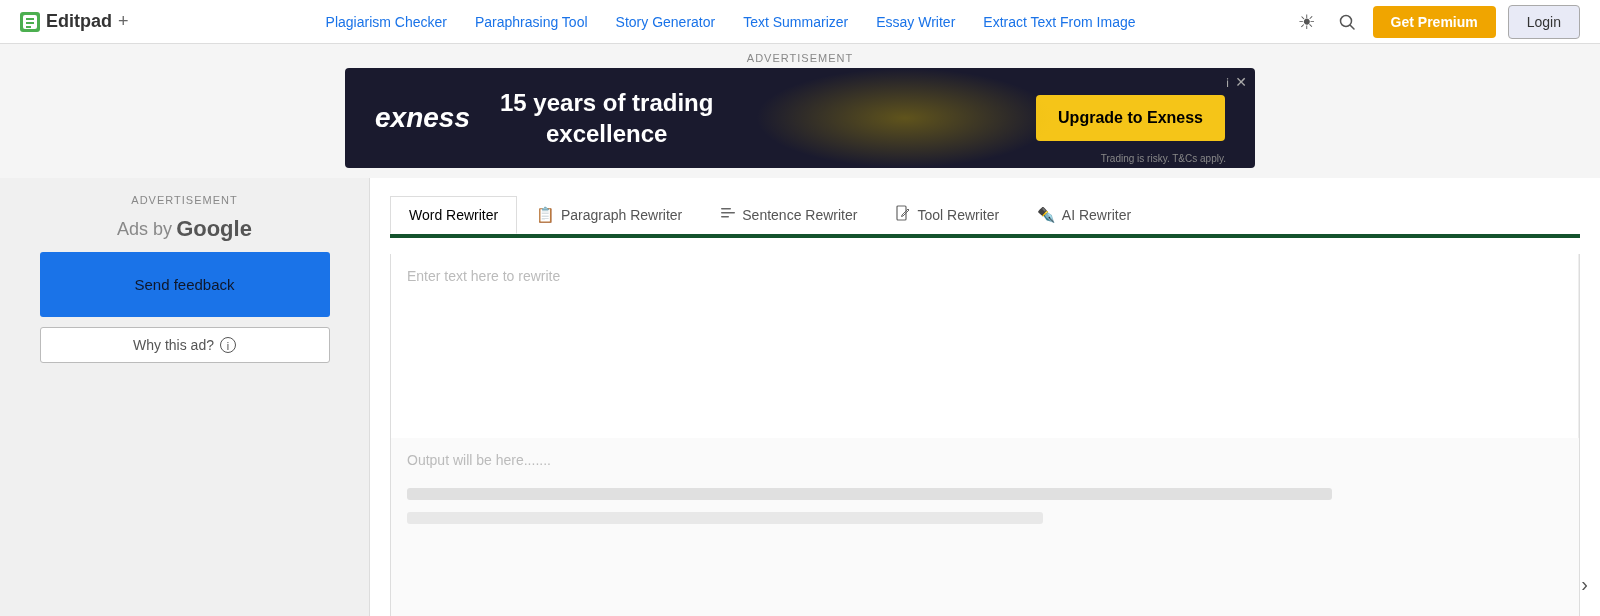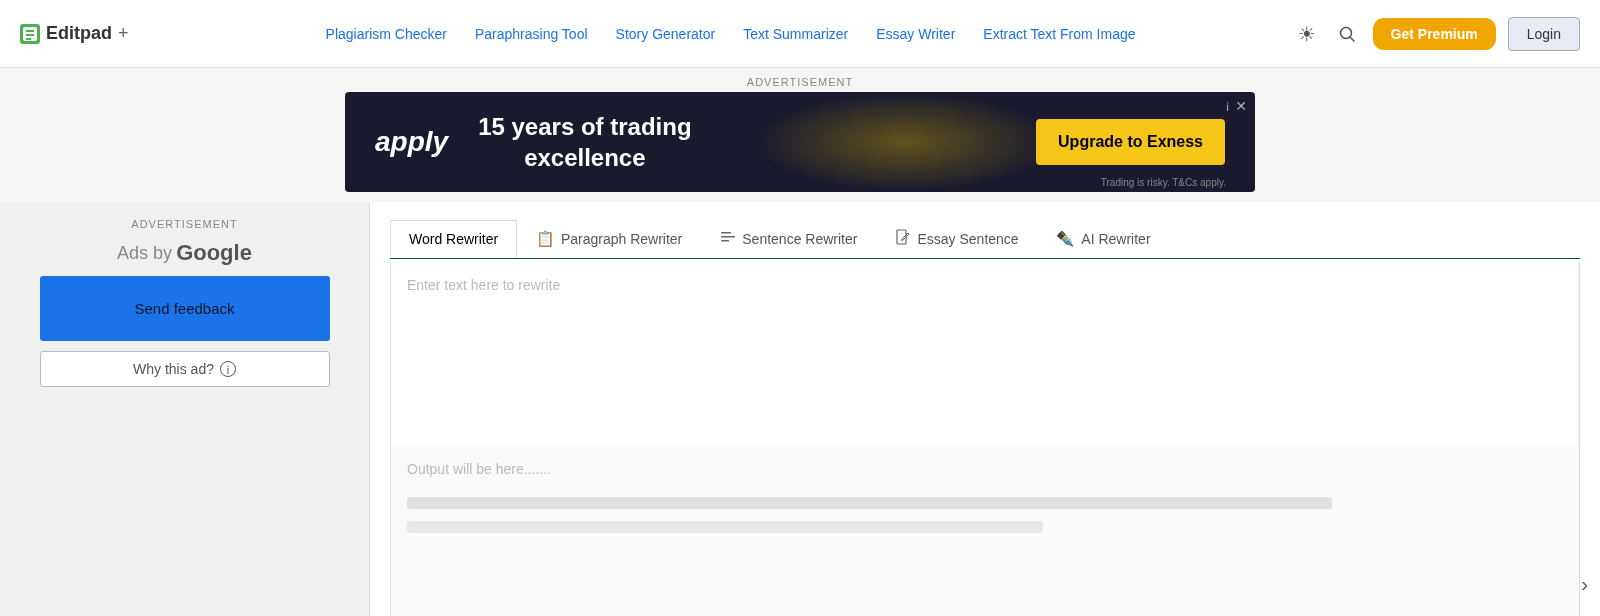--- a/index.html
+++ b/index.html
@@ -5,21 +5,21 @@
     * { margin: 0; padding: 0; box-sizing: border-box; }
     body { font-family: Arial, sans-serif; background: #f5f5f5; width: 1600px; height: 616px; overflow: hidden; }
 
     
     .header {
       display: flex;
       align-items: center;
       background: #fff;
       border-bottom: 1px solid #ddd;
       padding: 0 20px;
-      height: 68px;
+      height: 44px;
       position: relative;
       z-index: 10;
     }
     .logo-area {
       display: flex;
       align-items: center;
       gap: 6px;
       margin-right: 40px;
     }
     .logo-icon {
@@ -59,21 +59,21 @@
       display: flex; align-items: center; justify-content: center;
       cursor: pointer; color: #555; font-size: 18px;
     }
     .btn-premium {
       background: #f0a500;
       color: #fff;
       border: none;
       padding: 8px 18px;
       font-size: 14px;
       font-weight: bold;
-      border-radius: 11px;
+      border-radius: 4px;
       cursor: pointer;
     }
     .btn-login {
       background: #e8eaf6;
       color: #333;
       border: 1px solid #aaa;
       padding: 8px 18px;
       font-size: 14px;
       border-radius: 4px;
       cursor: pointer;
@@ -232,22 +232,22 @@
 
     
     .tool-area {
       flex: 1;
       background: #fff;
       padding: 16px 20px;
     }
     .tabs {
       display: flex;
       align-items: center;
-      border-bottom: 1px solid #14532d;
-      margin-bottom: 4px;
+      border-bottom: 4px solid #14532d;
+      margin-bottom: 16px;
       gap: 0;
     }
     .tab {
       padding: 10px 18px;
       font-size: 14px;
       cursor: pointer;
       color: #555;
       border: 1px solid transparent;
       border-bottom: none;
       background: transparent;
@@ -353,21 +353,21 @@
     <button class="btn-premium">Get Premium</button>
     <button class="btn-login">Login</button>
   </div>
 </header>
 
 <div class="ad-banner-wrapper">
   <div class="ad-label">ADVERTISEMENT</div>
   <div class="ad-banner">
     <div class="ad-dots-bg"></div>
     <div class="ad-banner-inner">
-      <div class="ad-exness-logo">apply</div>
+      <div class="ad-exness-logo">exness</div>
       <div class="ad-text">15 years of trading<br>excellence</div>
       <button class="ad-upgrade-btn">Upgrade to Exness</button>
     </div>
     <span class="ad-info-icon">ℹ</span>
     <span class="ad-close-icon">✕</span>
     <span class="ad-disclaimer">Trading is risky. T&amp;Cs apply.</span>
   </div>
 </div>
 
 <div class="main-layout">
@@ -404,21 +404,21 @@
         </span>
         <span>Sentence Rewriter</span>
       </div>
       <div class="tab">
         <span class="tab-icon">
           <svg width="16" height="16" viewBox="0 0 16 16" fill="none">
               <rect x="2" y="1" width="9" height="14" rx="1" stroke="#666" stroke-width="1.2" fill="none"></rect>
               <path d="M13 4l1 1-6 6-1.5.5.5-1.5 6-6z" stroke="#666" stroke-width="1" fill="none"></path>
             </svg>
         </span>
-        <span>Essay Sentence</span>
+        <span>Tool Rewriter</span>
       </div>
       <div class="tab">
         <span class="tab-icon">✒️</span>
         <span>AI Rewriter</span>
       </div>
     </div>
     <div class="editor-area">
       <div class="input-pane">
         <span>Enter text here to rewrite</span>
       </div>

